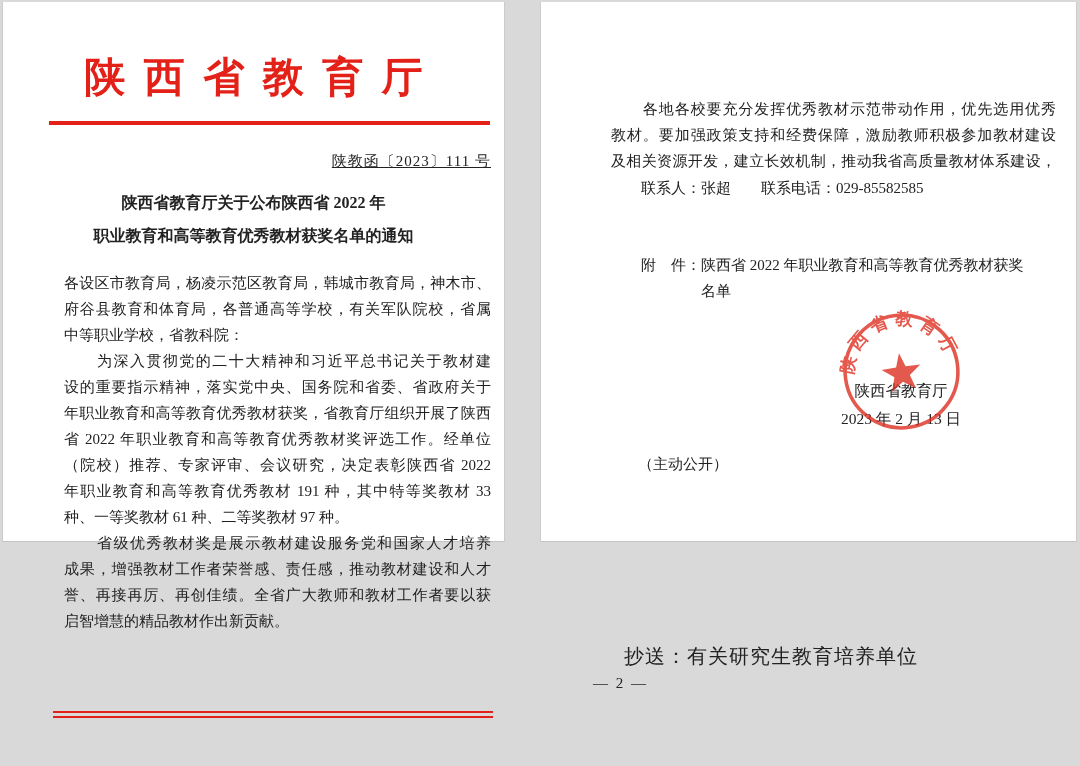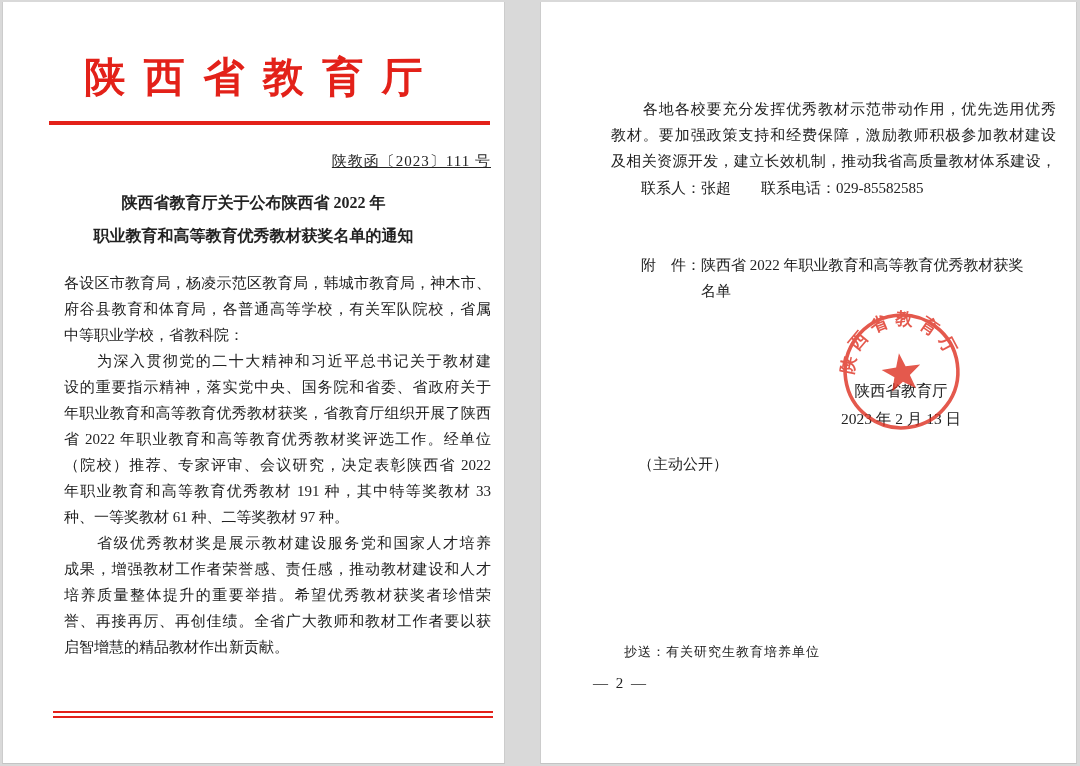--- a/index.html
+++ b/index.html
@@ -4,21 +4,21 @@
 <style>
   * { margin:0; padding:0; box-sizing:border-box; }
   html,body { width:1080px; height:766px; overflow:hidden; }
   body {
     background:#d9d9d9;
     font-family:"Liberation Serif","DejaVu Serif",serif;
     color:#222222;
   }
   .canvas { position:relative; width:1080px; height:766px; }
   .page {
-    position:absolute; top:2px; height:762px;
+    position:absolute; top:2px; height:540px;
     background:#ffffff;
     border-left:1px solid #cccccc; border-right:1px solid #cccccc; border-bottom:1px solid #c4c4c4;
   }
   .page-left  { left:2px;   width:503px; }
   .page-right { left:540px; width:537px; }
 
   
   .letterhead {
     position:absolute; top:48px; left:0; width:100%;
     text-align:center; color:var(--red);
@@ -51,21 +51,21 @@
   .attachment { top:250px; left:70px; width:445px; }
   .signature {
     position:absolute; top:375px; left:280px; width:160px;
     text-align:center; font-size:15.5px; line-height:28px; z-index:1;
   }
   .seal {
     position:absolute; top:308px; left:299px; width:123px; height:123px;
     z-index:2; opacity:0.78; transform:rotate(-8deg); pointer-events:none;
   }
   .disclosure { position:absolute; top:453px; left:97px; font-size:15px; }
-  .cc-line    { position:absolute; top:641px; left:83px; font-size:13px; letter-spacing:1px; }
+  .cc-line    { position:absolute; top:641px; left:83px; font-size:20px; letter-spacing:1px; }
   .page-number{ position:absolute; top:673px; left:52px; font-size:15px; letter-spacing:2px; }
 </style>
 </head>
 <body style="background: rgb(217, 217, 217); color: rgb(34, 34, 34);">
 
 <div class="canvas">
 
   <div class="page page-left">
     <div class="letterhead">陕 西 省 教 育 厅</div>
     <div class="red-rule"></div>
@@ -80,21 +80,20 @@
         <div class="bline flush">中等职业学校，省教科院：</div>
         <div class="bline">　　为深入贯彻党的二十大精神和习近平总书记关于教材建</div>
         <div class="bline">设的重要指示精神，落实党中央、国务院和省委、省政府关于</div>
         <div class="bline">年职业教育和高等教育优秀教材获奖，省教育厅组织开展了陕西</div>
         <div class="bline">省 2022 年职业教育和高等教育优秀教材奖评选工作。经单位</div>
         <div class="bline">（院校）推荐、专家评审、会议研究，决定表彰陕西省 2022</div>
         <div class="bline">年职业教育和高等教育优秀教材 191 种，其中特等奖教材 33</div>
         <div class="bline flush">种、一等奖教材 61 种、二等奖教材 97 种。</div>
         <div class="bline">　　省级优秀教材奖是展示教材建设服务党和国家人才培养</div>
         <div class="bline">成果，增强教材工作者荣誉感、责任感，推动教材建设和人才</div>
-        <div class="bline">培养质量整体提升的重要举措。希望优秀教材获奖者珍惜荣</div>
         <div class="bline">誉、再接再厉、再创佳绩。全省广大教师和教材工作者要以获</div>
         <div class="bline flush">启智增慧的精品教材作出新贡献。</div>
       </div>
     <div class="footer-rule"></div>
   </div>
 
   <div class="page page-right">
     <div class="body-block p2-body">
         <div class="bline">　　各地各校要充分发挥优秀教材示范带动作用，优先选用优秀</div>
         <div class="bline">教材。要加强政策支持和经费保障，激励教师积极参加教材建设</div>

